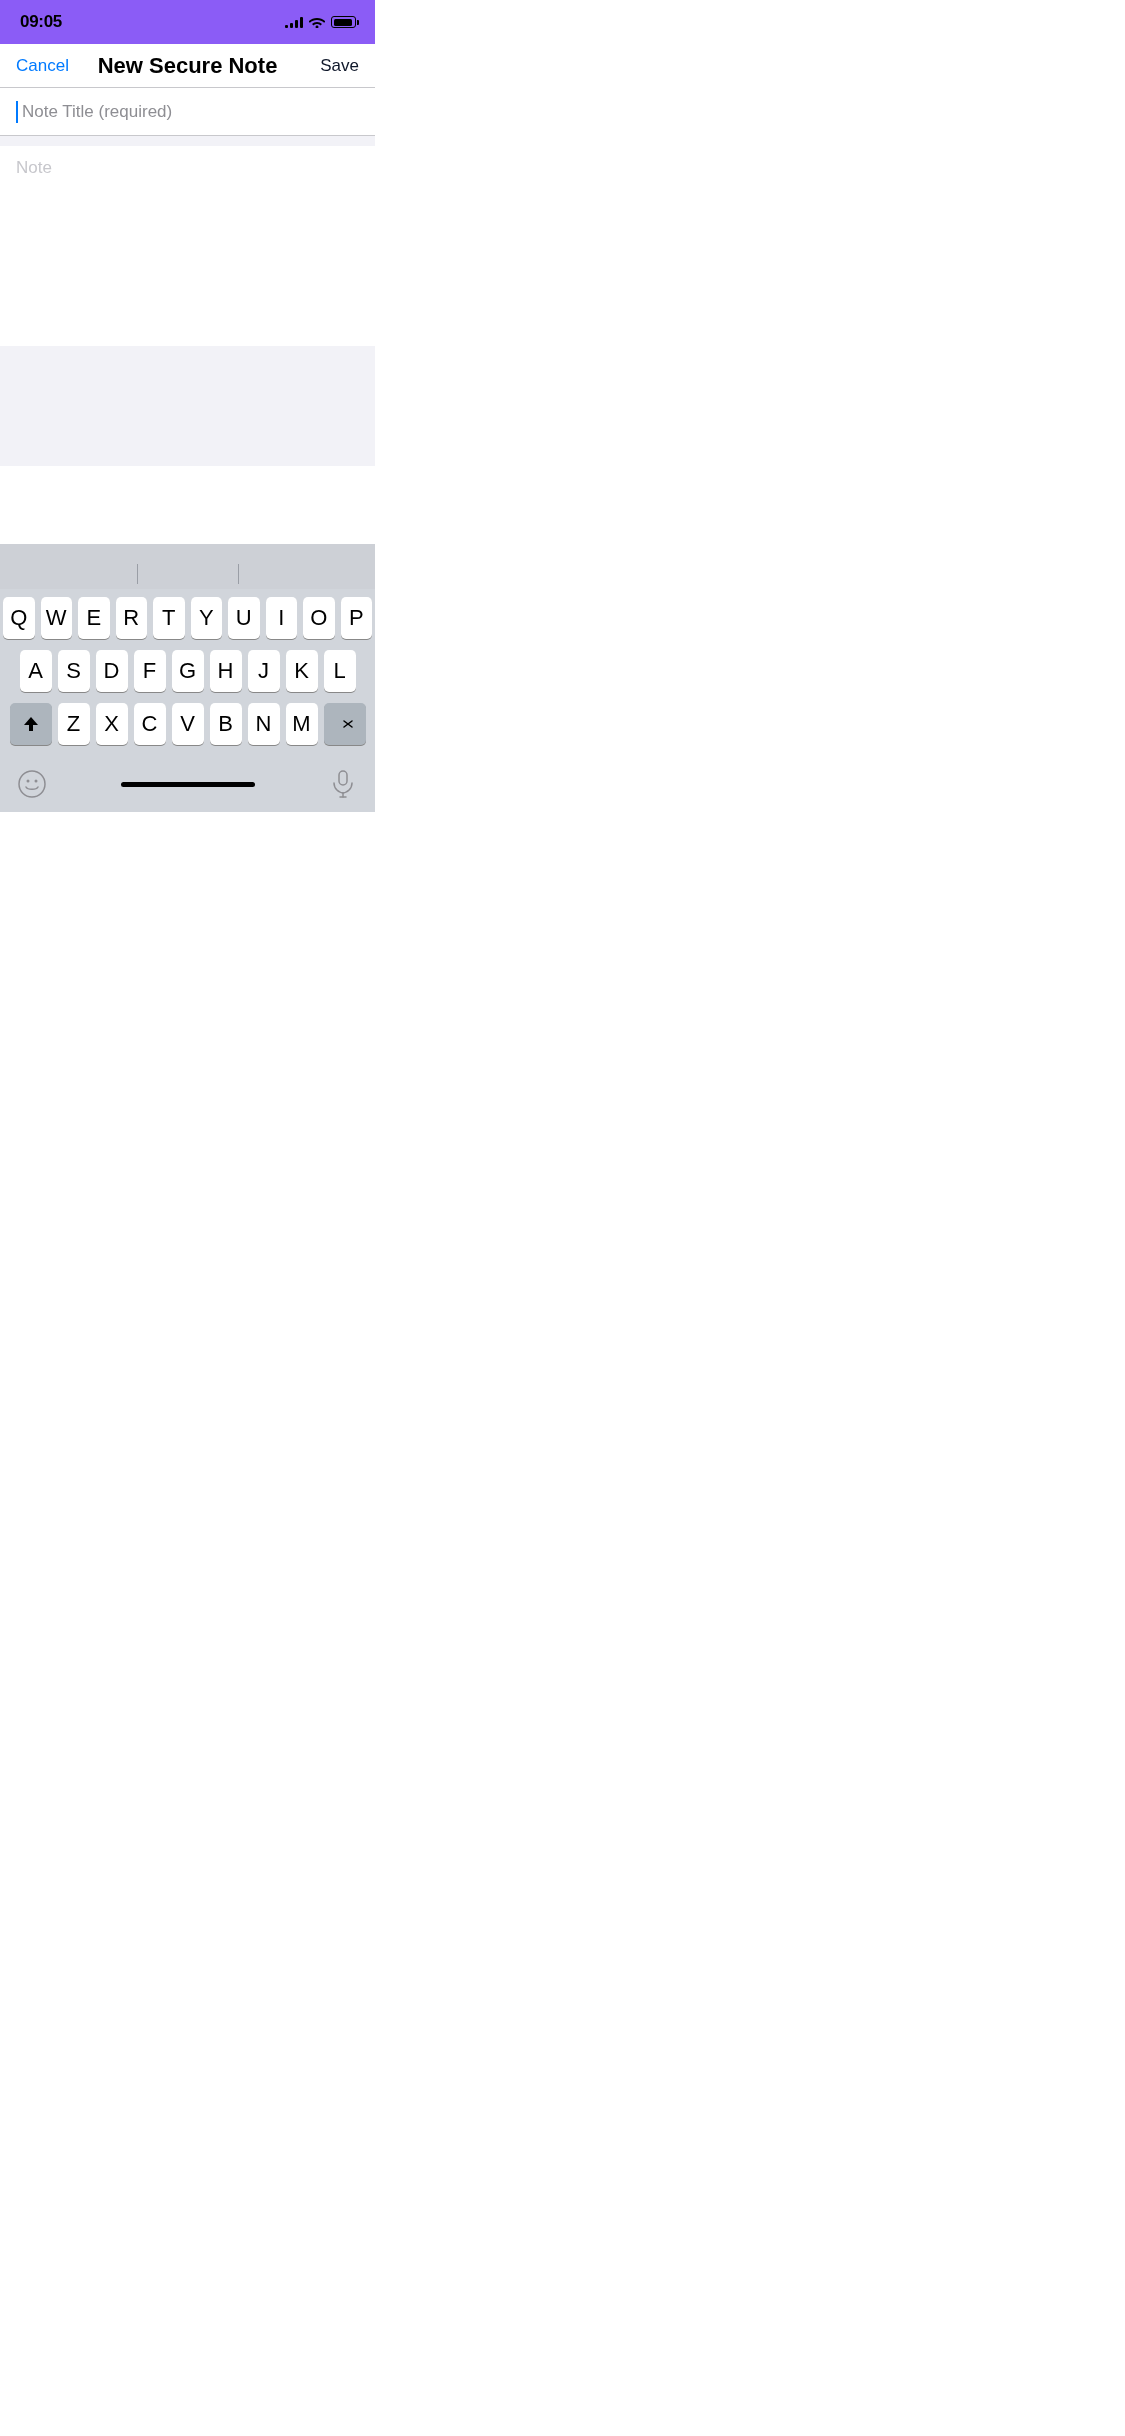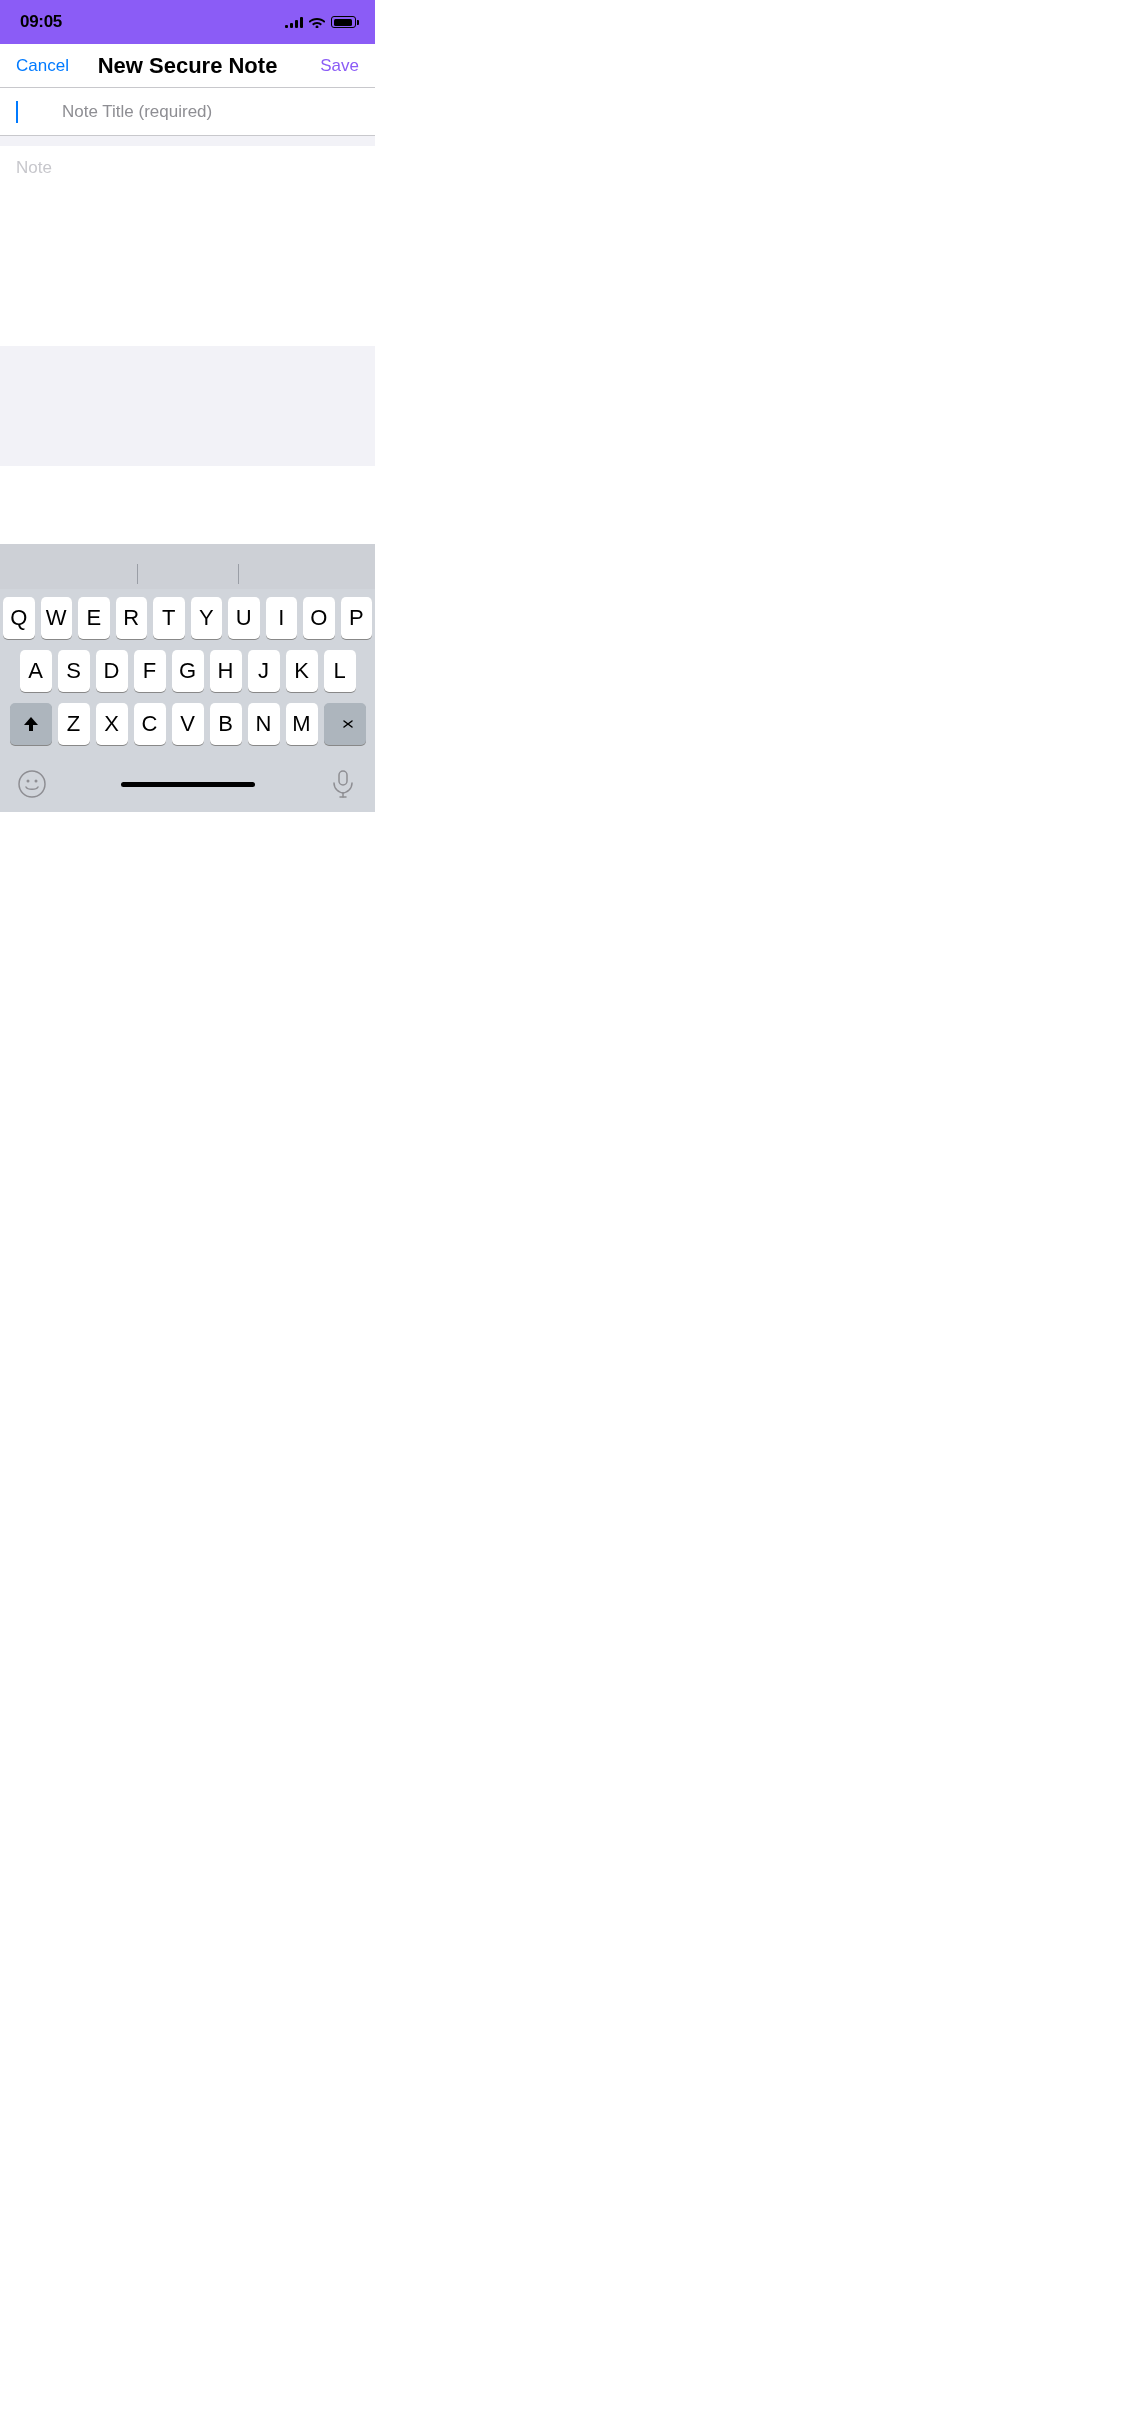--- a/index.html
+++ b/index.html
@@ -111,38 +111,37 @@
     .nav-title {
       font-size: 22px;
       font-weight: 600;
       color: #000;
       position: absolute;
       left: 50%;
       transform: translateX(-50%);
     }
 
     .nav-save {
-      color: #8b5cf6;
+      color: #0f172a;
       font-size: 17px;
       font-weight: 400;
       cursor: pointer;
     }
 
     
     .form-area {
       background: #fff;
     }
 
     .title-field-wrapper {
       padding: 12px 16px;
       border-bottom: 0.5px solid #c8c8cc;
       display: flex;
       align-items: center;
       min-height: 48px;
-      gap: 40px;
     }
 
     .cursor-indicator {
       width: 2px;
       height: 22px;
       background: #007AFF;
       margin-right: 4px;
       animation: blink 1s infinite;
     }
 

